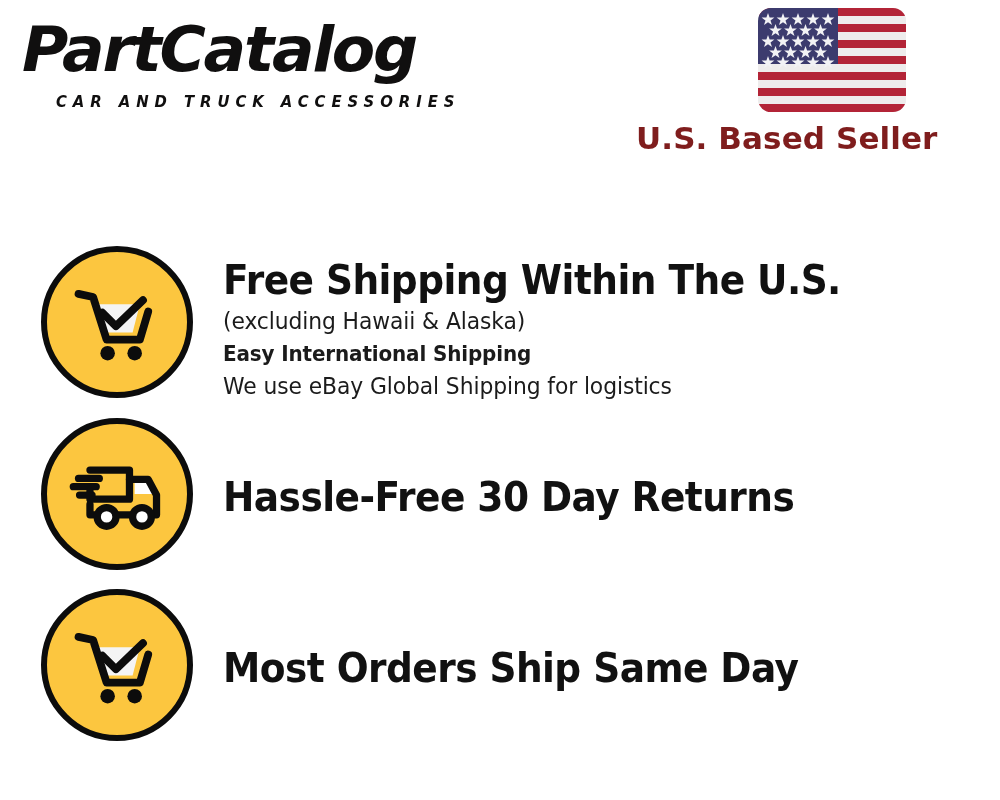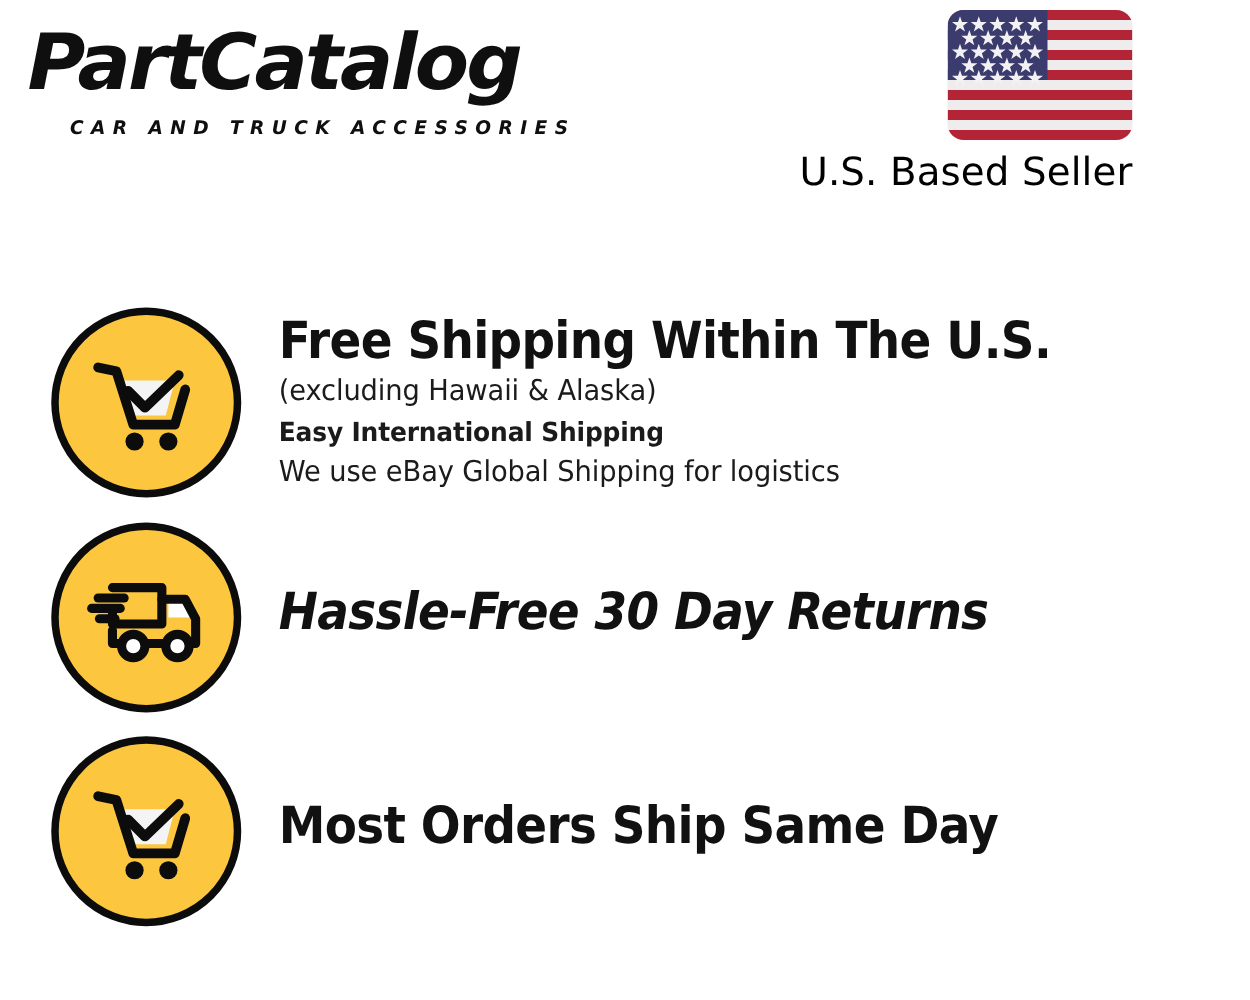--- a/index.html
+++ b/index.html
@@ -80,25 +80,25 @@
     border-radius: 13px;
     overflow: hidden;
     position: relative;
     background: #eeecec;
   }
   #us-flag svg { display: block; width: 148px; height: 104px; }
   #seller-label {
     display: block;
     margin-top: 7px;
     font-family: "DejaVu Sans", sans-serif;
-    font-weight: 400;
+    font-weight: 700;
     font-size: 31px;
     line-height: 38px;
     letter-spacing: 0.1px;
-    color: #000000;
+    color: #7f1d1d;
     white-space: nowrap;
   }
 
   
   #feature-list {
     position: absolute;
     left: 0;
     top: 240px;
     width: 1000px;
   }
@@ -123,20 +123,21 @@
   .feature-icon svg {
     position: absolute;
     left: 50%; top: 50%;
     transform: translate(-50%, -50%);
     width: 104px;
     height: 104px;
   }
   .feature-text {
     flex: 1 1 auto;
     margin-left: 30px;
+    margin-top: 8px;
   }
   .feature-title {
     font-family: "DejaVu Sans", sans-serif;
     font-weight: 700;
     font-size: 41px;
     line-height: 49px;
     letter-spacing: -0.6px;
     color: #111111;
     white-space: nowrap;
     transform: scaleX(0.915);
@@ -159,21 +160,21 @@
     line-height: 32px;
     letter-spacing: -0.15px;
   }
 
   
   #row-shipping   { top: 6px; }
   #row-returns    { top: 178px; }
   #row-sameday    { top: 349px; }
 
   #row-shipping .feature-text  { padding-top: 2px; }
-  #row-returns .feature-text   { padding-top: 47px; font-style: italic; }
+  #row-returns .feature-text   { padding-top: 47px; }
   #row-sameday .feature-text   { padding-top: 47px; }
 </style>
 </head>
 <body>
 
 <div id="header-bar">
 
   <div id="brand-logo">
     <div id="brand-wordmark">PartCatalog</div>
     <div id="brand-tagline">CAR AND TRUCK ACCESSORIES</div>

